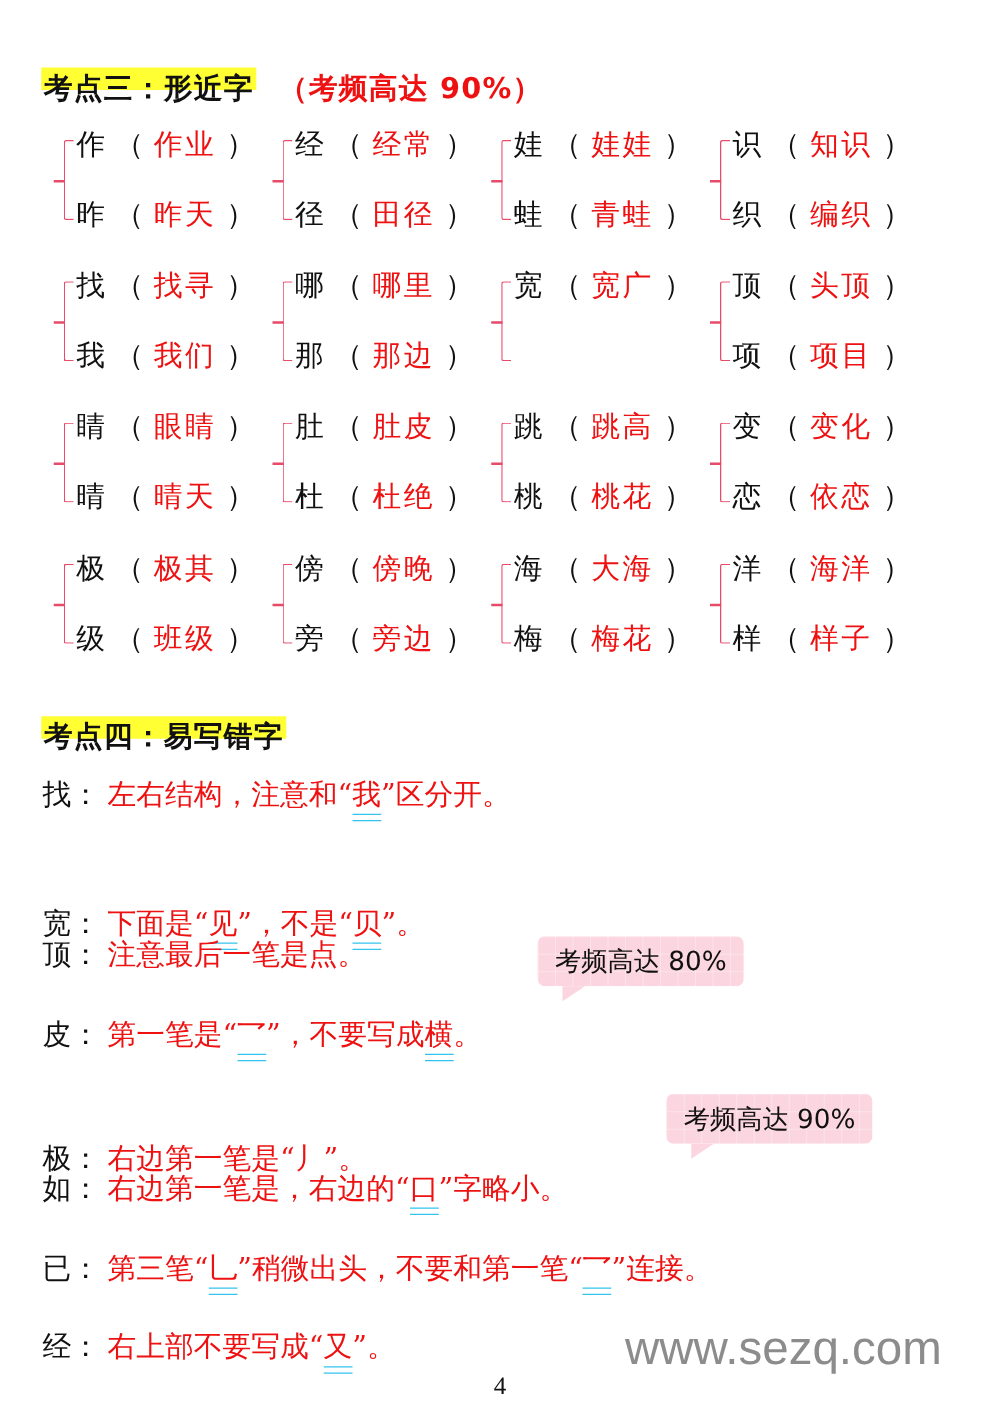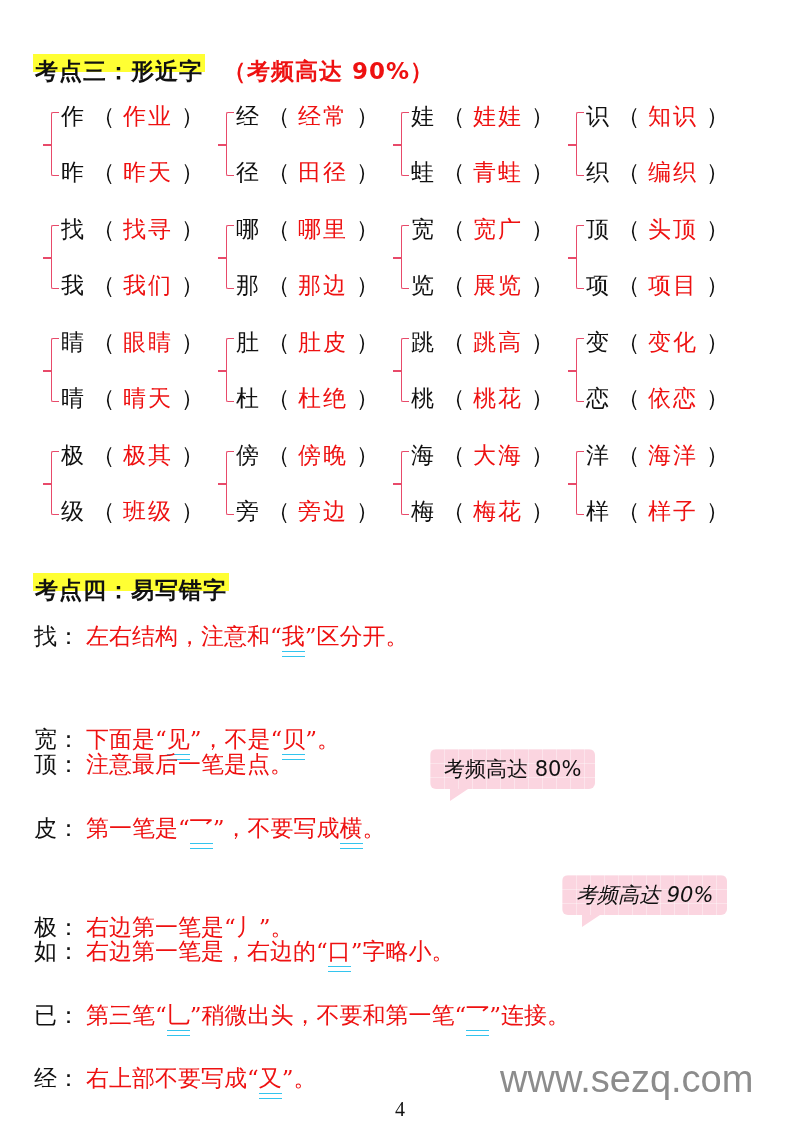--- a/index.html
+++ b/index.html
@@ -107,21 +107,20 @@
     <div class="pair-line bot"><span class="ch">我</span><span class="paren">（</span><span class="word">我们</span><span class="paren">）</span></div>
   </div>
   <div class="group" style="left:175px; top:113px;">
     <div class="bracket"></div>
     <div class="pair-line top"><span class="ch">哪</span><span class="paren">（</span><span class="word">哪里</span><span class="paren">）</span></div>
     <div class="pair-line bot"><span class="ch">那</span><span class="paren">（</span><span class="word">那边</span><span class="paren">）</span></div>
   </div>
   <div class="group" style="left:350px; top:113px;">
     <div class="bracket"></div>
     <div class="pair-line top"><span class="ch">宽</span><span class="paren">（</span><span class="word">宽广</span><span class="paren">）</span></div>
-    <div class="pair-line bot"><span class="ch">览</span><span class="paren">（</span><span class="word">展览</span><span class="paren">）</span></div>
   </div>
   <div class="group" style="left:525px; top:113px;">
     <div class="bracket"></div>
     <div class="pair-line top"><span class="ch">顶</span><span class="paren">（</span><span class="word">头顶</span><span class="paren">）</span></div>
     <div class="pair-line bot"><span class="ch">项</span><span class="paren">（</span><span class="word">项目</span><span class="paren">）</span></div>
   </div>
 
   <div class="group" style="left:0px; top:226px;">
     <div class="bracket"></div>
     <div class="pair-line top"><span class="ch">睛</span><span class="paren">（</span><span class="word">眼睛</span><span class="paren">）</span></div>
@@ -186,21 +185,21 @@
 </div>
 
 <div class="note" style="top:811px;">
   <span class="lead">皮</span><span class="colon">：</span><span class="txt">第一笔是“</span><span class="ul">乛</span><span class="txt">”，不要写成</span><span class="ul">横</span><span class="txt">。</span>
 </div>
 
 <div class="note" style="top:872px;margin-top:38px;">
   <span class="lead">极</span><span class="colon">：</span><span class="txt">右边第一笔是“丿”。</span>
 </div>
 
-<div class="bubble" style="left:562px; top:875px;font-style:italic;">
+<div class="bubble" style="left:533px; top:875px;">
   <span>考频高达 90%</span>
 </div>
 
 <div class="note" style="top:934px;">
   <span class="lead">如</span><span class="colon">：</span><span class="txt">右边第一笔是，右边的“</span><span class="ul">口</span><span class="txt">”字略小。</span>
 </div>
 
 <div class="note" style="top:998px;">
   <span class="lead">已</span><span class="colon">：</span><span class="txt">第三笔“</span><span class="ul">乚</span><span class="txt">”稍微出头，不要和第一笔“</span><span class="ul">乛</span><span class="txt">”连接。</span>
 </div>

